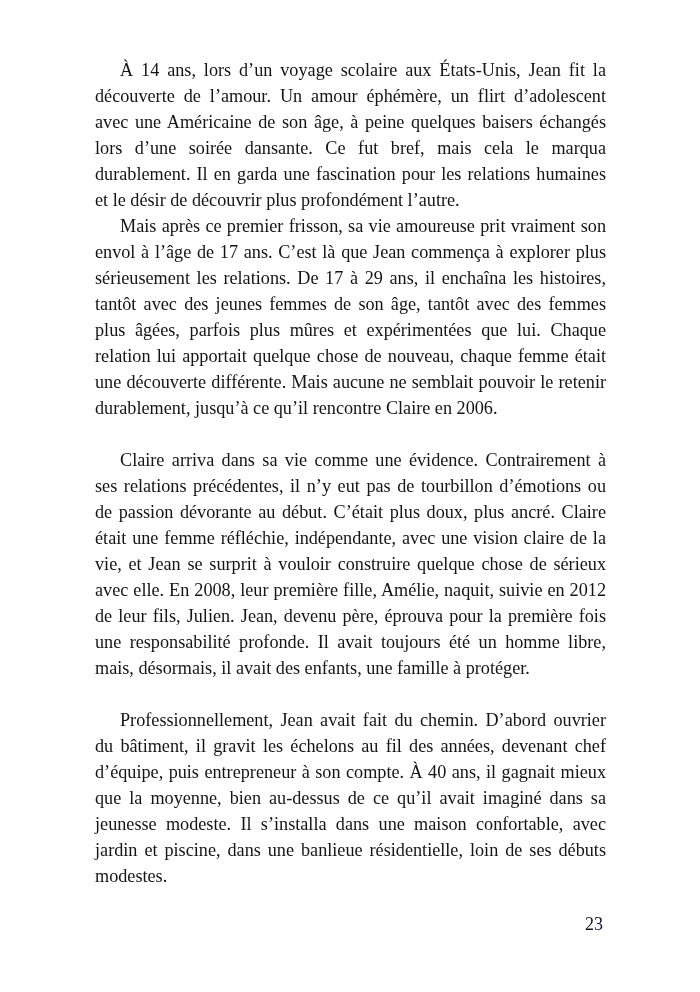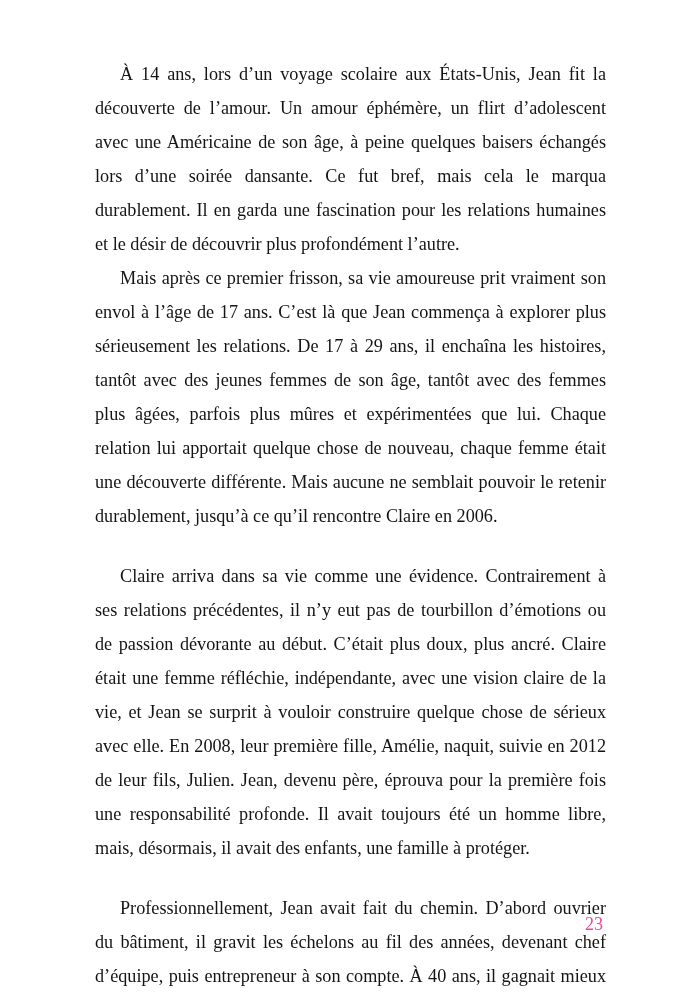--- a/index.html
+++ b/index.html
@@ -17,35 +17,35 @@
   }
   .page {
     position: absolute;
     left: 95px;
     top: 57px;
     width: 511px;
   }
   .para {
     margin: 0;
     font-size: 18.2px;
-    line-height: 34px;
+    line-height: 26px;
     text-align: justify;
     text-indent: 25px;
     hyphens: none;
   }
   .gap {
     height: 26px;
   }
   .page-number {
     position: absolute;
     left: 585px;
     top: 914px;
     font-size: 18px;
     line-height: 20px;
-    color: #ec4899;
+    color: #0f172a;
   }
 </style>
 </head>
 <body>
 
 <div class="page">
   <p class="para">À 14 ans, lors d’un voyage scolaire aux États-Unis, Jean fit la découverte de l’amour. Un amour éphémère, un flirt d’adolescent avec une Américaine de son âge, à peine quelques baisers échangés lors d’une soirée dansante. Ce fut bref, mais cela le marqua durablement. Il en garda une fascination pour les relations humaines et le désir de découvrir plus profondément l’autre.</p>
   <p class="para">Mais après ce premier frisson, sa vie amoureuse prit vraiment son envol à l’âge de 17 ans. C’est là que Jean commença à explorer plus sérieusement les relations. De 17 à 29 ans, il enchaîna les histoires, tantôt avec des jeunes femmes de son âge, tantôt avec des femmes plus âgées, parfois plus mûres et expérimentées que lui. Chaque relation lui apportait quelque chose de nouveau, chaque femme était une découverte différente. Mais aucune ne semblait pouvoir le retenir durablement, jusqu’à ce qu’il rencontre Claire en 2006.</p>
   <div class="gap"></div>
   <p class="para">Claire arriva dans sa vie comme une évidence. Contrairement à ses relations précédentes, il n’y eut pas de tourbillon d’émotions ou de passion dévorante au début. C’était plus doux, plus ancré. Claire était une femme réfléchie, indépendante, avec une vision claire de la vie, et Jean se surprit à vouloir construire quelque chose de sérieux avec elle. En 2008, leur première fille, Amélie, naquit, suivie en 2012 de leur fils, Julien. Jean, devenu père, éprouva pour la première fois une responsabilité profonde. Il avait toujours été un homme libre, mais, désormais, il avait des enfants, une famille à protéger.</p>

